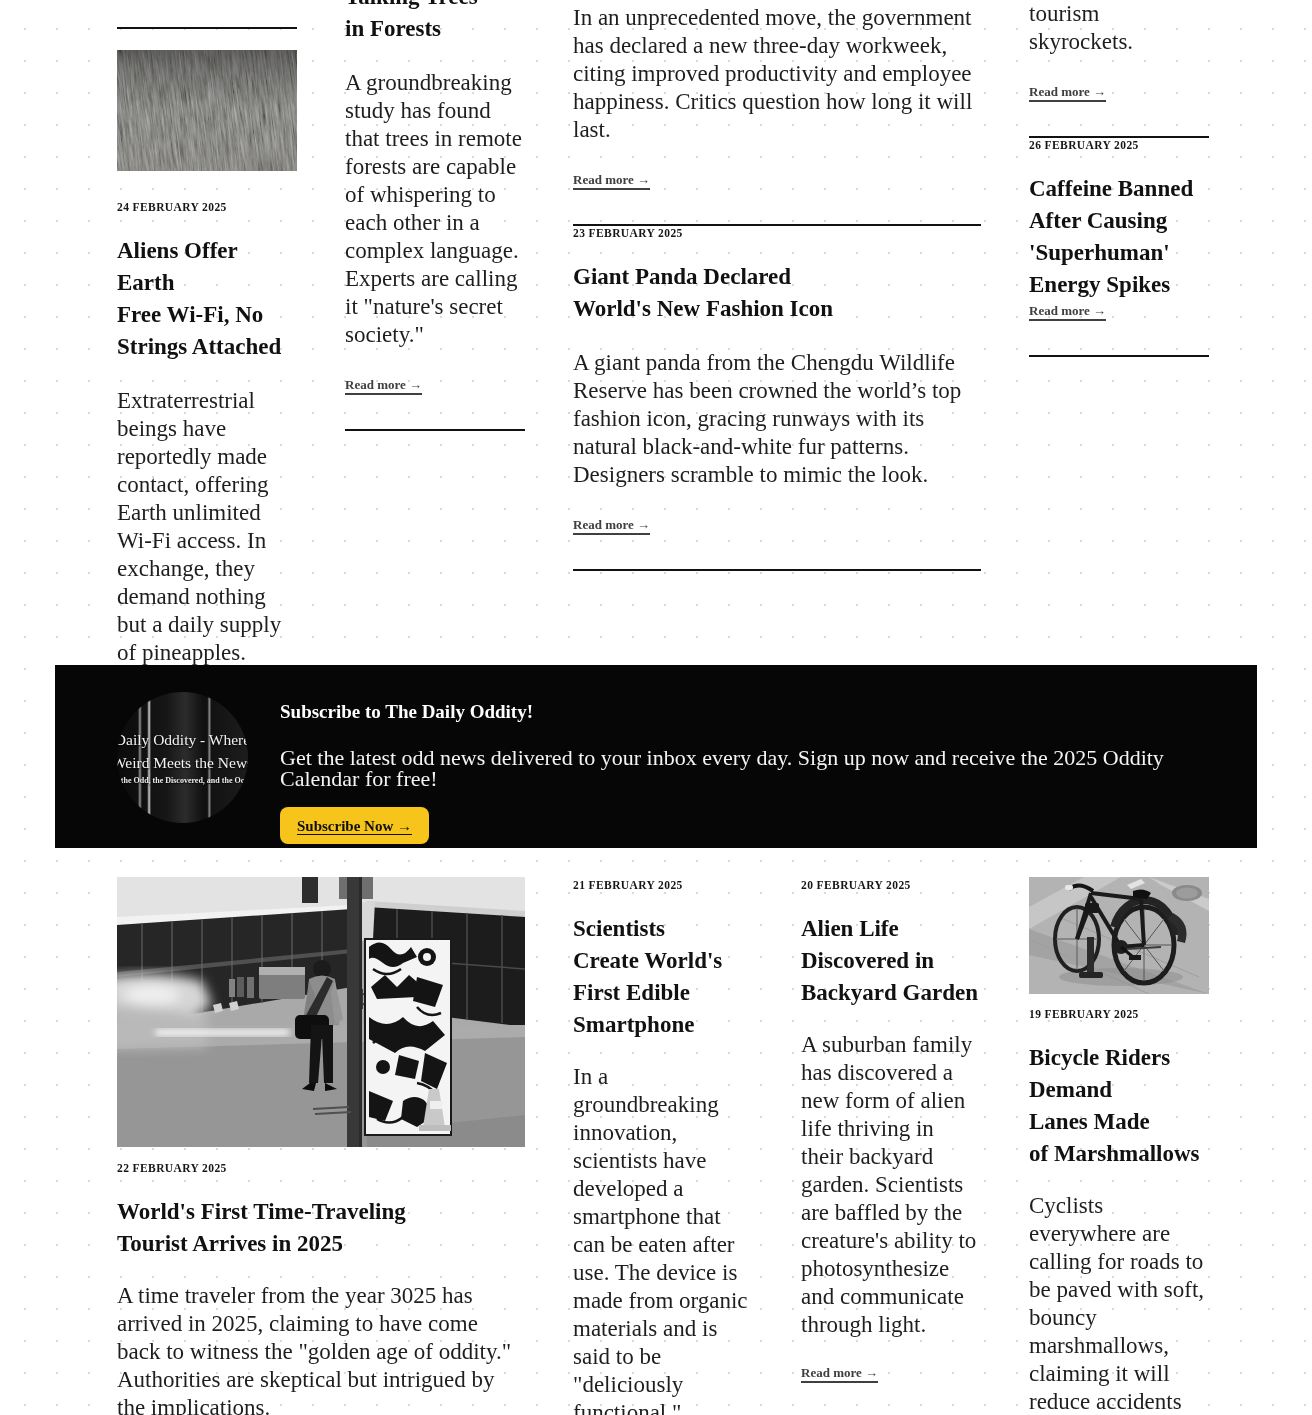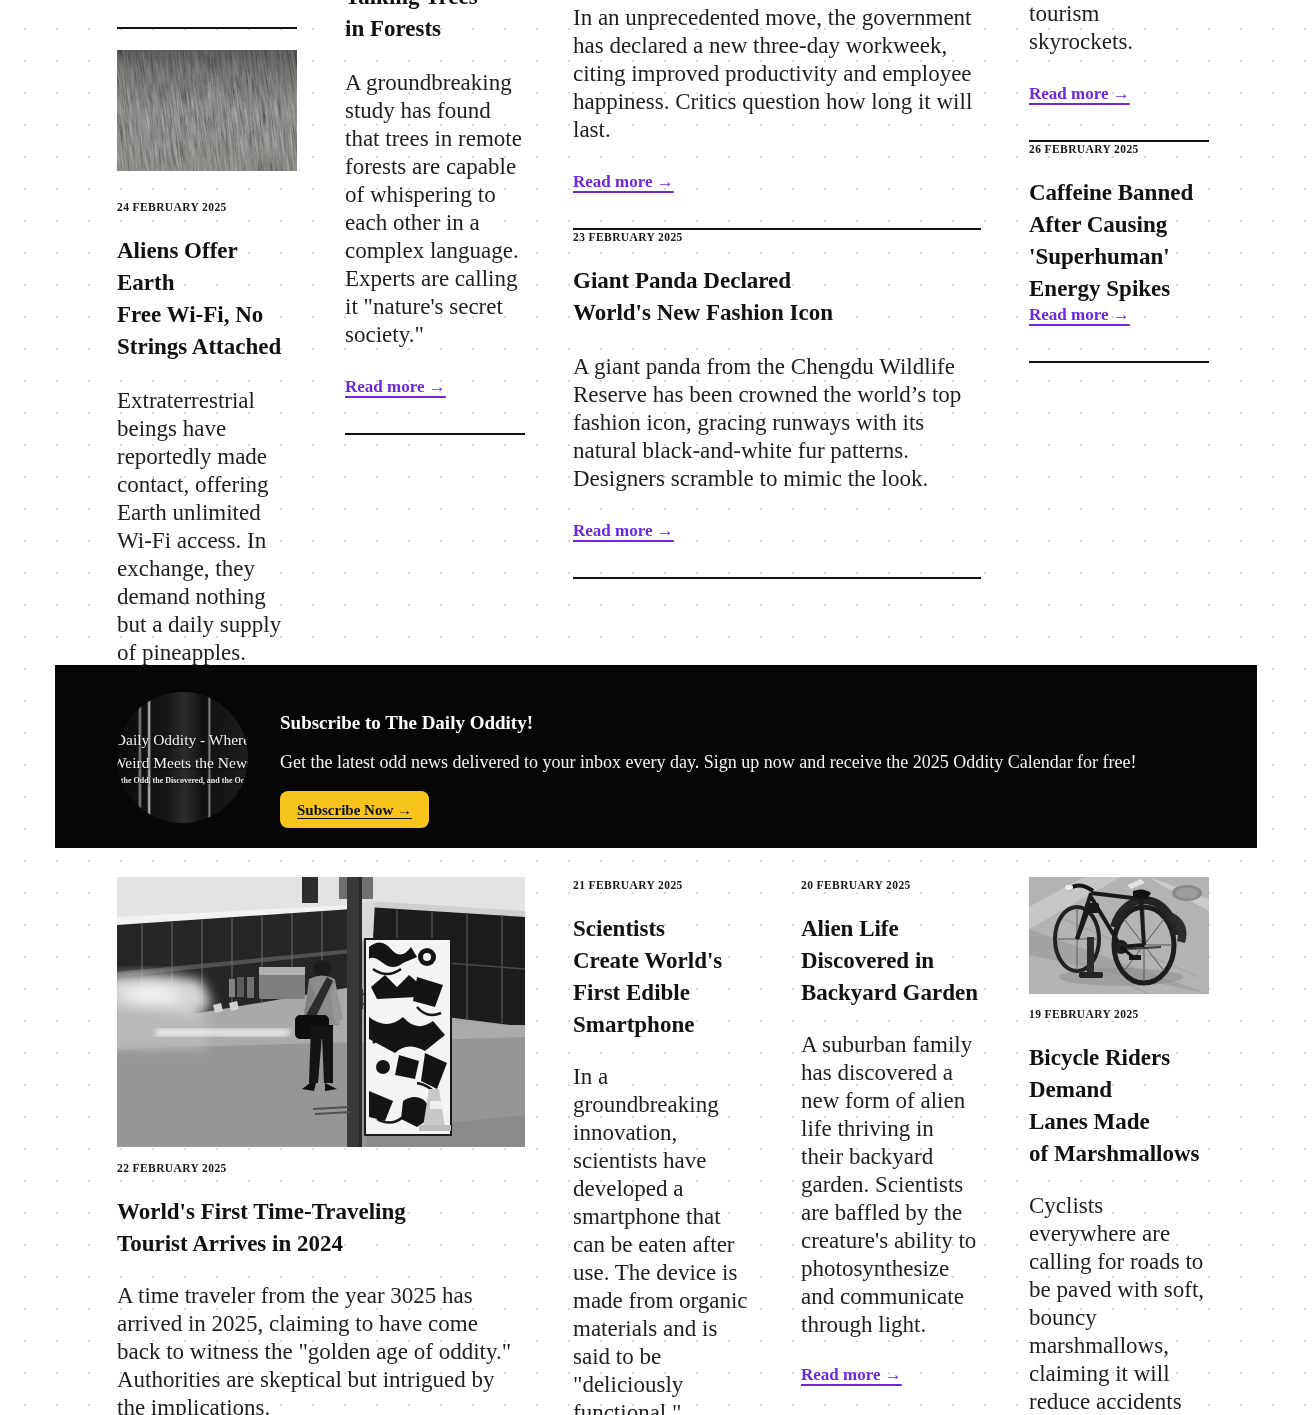--- a/index.html
+++ b/index.html
@@ -29,21 +29,21 @@
   .date {
     font-size: 11.5px; font-weight: 700; letter-spacing: 0.4px;
     line-height: 15px; color: #161616;
   }
   .headline {
     font-size: 23px; font-weight: 700; line-height: 32px;
     white-space: pre-line; color: #111;
   }
   .body-text { font-size: 23px; line-height: 28px; color: #1e1e1e; }
   .read-more {
-    display: inline-block; font-size: 17px; font-weight: 700; color: #6d28d9;
+    display: inline-block; font-size: 13px; font-weight: 700; color: #404040;
     text-decoration: underline; text-underline-offset: 4px; text-decoration-thickness: 1.5px;
     cursor: pointer;
   }
 
   
   .cell-a { padding-top: 27px; }
   .cell-a .thumb { margin-top: 21px; }
   .cell-a .date { margin-top: 29px; }
   .date + .headline { margin-top: 20px; }
   .headline + .body-text { margin-top: 24px; }
@@ -68,23 +68,23 @@
     border-radius: 50%; overflow: hidden;
     background:
       linear-gradient(90deg, rgba(255,255,255,0) 16%, rgba(255,255,255,.55) 17.5%, rgba(255,255,255,0) 19%),
       linear-gradient(90deg, rgba(255,255,255,0) 23%, rgba(255,255,255,.8) 24.5%, rgba(255,255,255,0) 26%),
       linear-gradient(90deg, rgba(255,255,255,0) 69%, rgba(255,255,255,.5) 70.5%, rgba(255,255,255,0) 72%),
       linear-gradient(90deg, #0b0b0b 0%, #161616 38%, #2c2c2c 52%, #101010 66%, #1d1d1d 100%);
     display: flex; flex-direction: column; justify-content: center; align-items: center;
   }
   .banner-logo .logo-line { color: #f3f3f3; font-size: 15.5px; line-height: 23px; white-space: nowrap; text-shadow: 0 1px 2px #000; }
   .banner-logo .logo-line-small { color: #ededed; font-size: 8px; font-weight: 700; line-height: 14px; white-space: nowrap; text-shadow: 0 1px 1px #000; }
-  .banner-content { position: absolute; left: 225px; top: 46px; width: 940px; }
+  .banner-content { position: absolute; left: 225px; top: 35px; width: 940px; }
   .banner-heading { color: #ffffff; font-size: 19px; font-weight: 700; line-height: 23px; }
-  .banner-message { color: #f4f4f4; font-size: 18px; line-height: 21px; margin-top: 18px; }
+  .banner-message { color: #f4f4f4; font-size: 22px; line-height: 21px; margin-top: 24px; }
   .subscribe-btn {
     display: inline-block; margin-top: 18px; background: #f6c41a; color: #101010;
     font-size: 15px; font-weight: 700; line-height: 18px; padding: 10px 17px 9px 17px;
     border: none; border-radius: 8px; text-decoration: underline; text-underline-offset: 3px;
     cursor: pointer; font-family: inherit;
   }
 
   .bottom-grid .date-first { padding-top: 1px; }
   .bottom-grid .thumb + .date { margin-top: 13px; }
   .bottom-grid .headline + .body-text { margin-top: 22px; }
@@ -304,21 +304,21 @@
           <line x1="196" y1="232" x2="232" y2="230"></line>
           <line x1="198" y1="237" x2="234" y2="235"></line>
         </g>
 
         <polygon points="96,128 104,126 106,134 98,136" fill="#d2d2d2"></polygon>
         <polygon points="112,126 120,124 122,132 114,134" fill="#d2d2d2"></polygon>
       </svg>
     </figure>
     <div class="date date-first">22 FEBRUARY 2025</div>
     <h2 class="headline">World's First Time-Traveling
-Tourist Arrives in 2024</h2>
+Tourist Arrives in 2025</h2>
     <p class="body-text">A time traveler from the year 3025 has arrived in 2025, claiming to have come back to witness the "golden age of oddity." Authorities are skeptical but intrigued by the implications.</p>
   </article>
 
   <article>
     <div class="date date-first">21 FEBRUARY 2025</div>
     <h2 class="headline">Scientists
 Create World's
 First Edible
 Smartphone</h2>
     <p class="body-text">In a groundbreaking innovation, scientists have developed a smartphone that can be eaten after use. The device is made from organic materials and is said to be "deliciously functional."</p>

